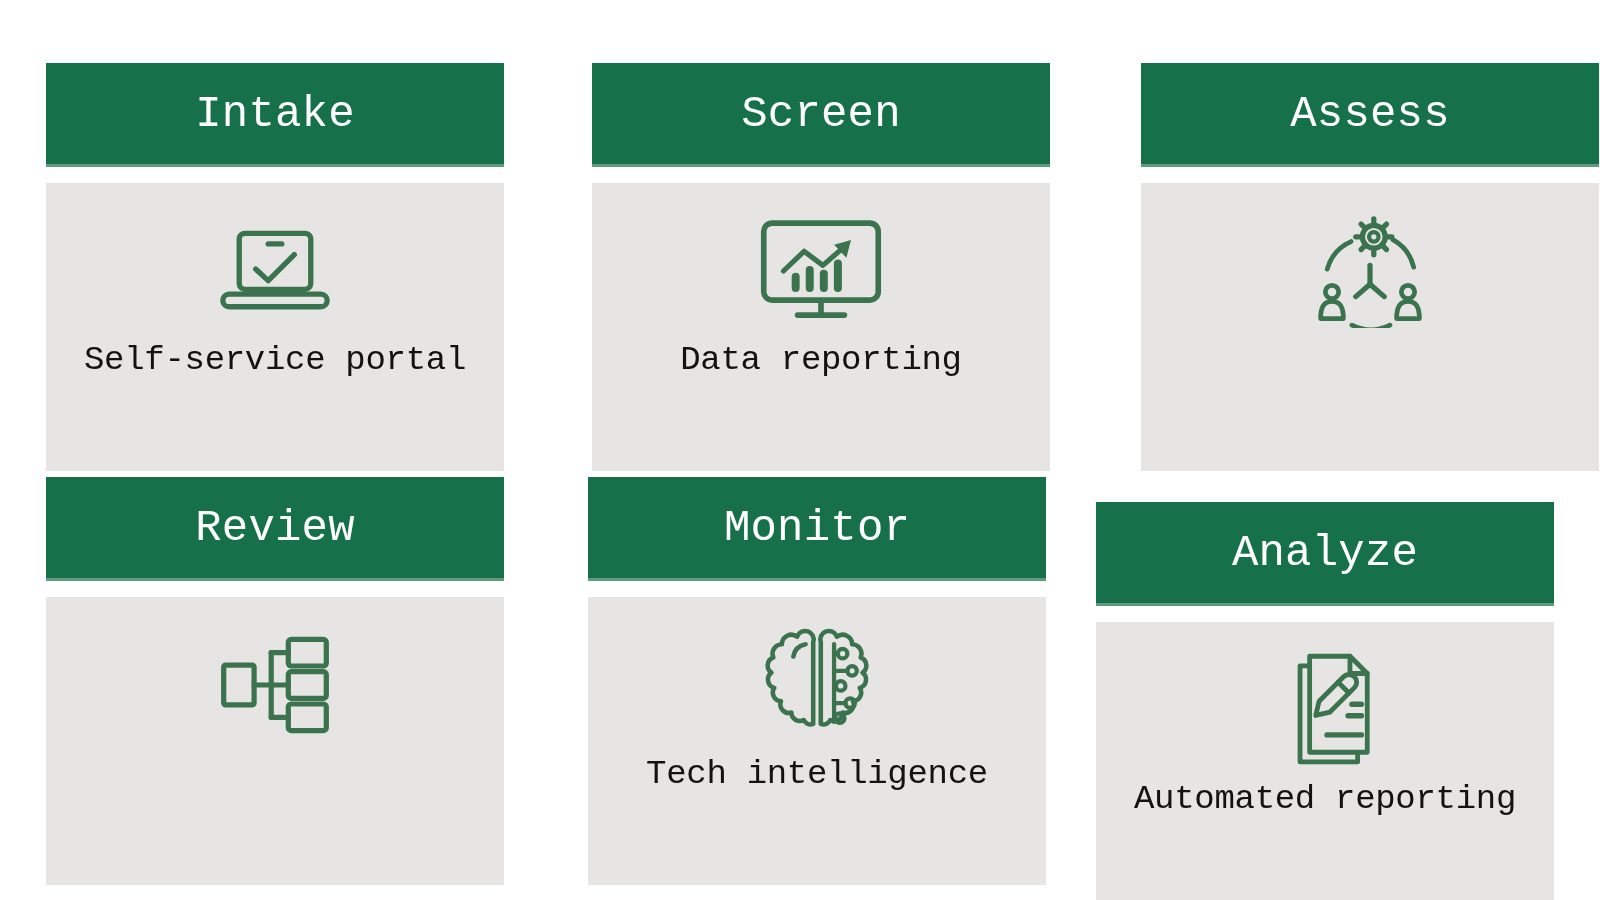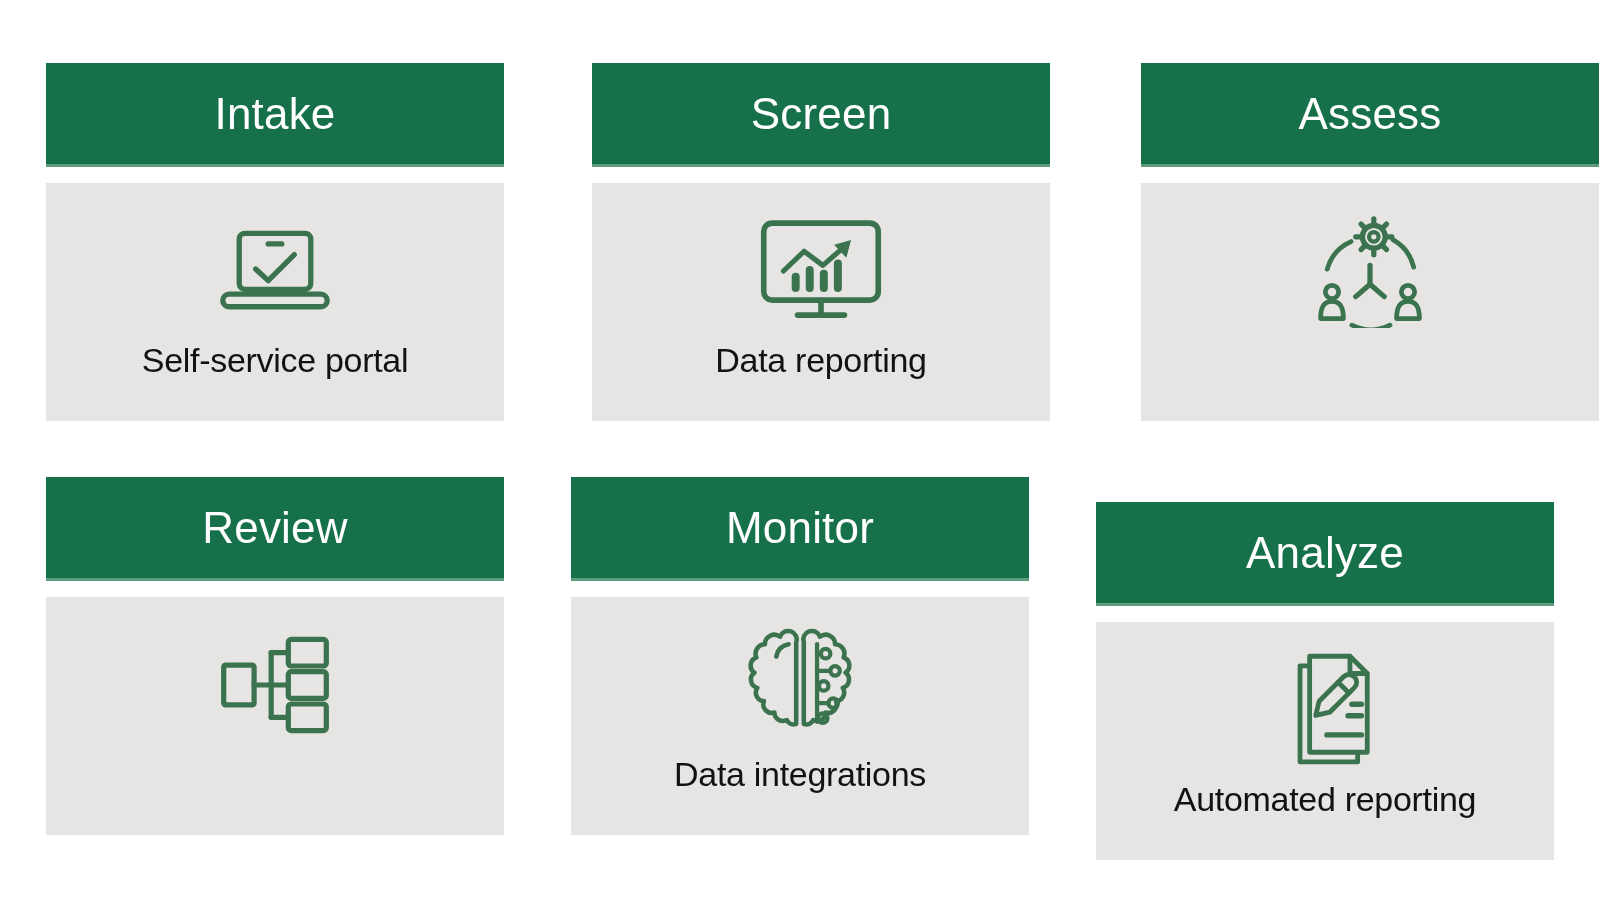--- a/index.html
+++ b/index.html
@@ -4,45 +4,45 @@
 <style>
   html,body{margin:0;padding:0;}
   body{
     width:1600px;height:900px;
     background:var(--page-bg,#ffffff);
     font-family:"Liberation Sans", sans-serif;
     overflow:hidden;
     position:relative;
   }
   .canvas{position:absolute;inset:0;}
-  .card{position:absolute;width:458px;height:358px;}
+  .card{position:absolute;width:458px;height:358px;font-family:Liberation Mono, monospace;}
   .card.c1{left:46px;top:63px;}
   .card.c2{left:571px;top:63px;padding-left:21px;}
   .card.c3{left:1096px;top:63px;margin-left:45px;}
   .card.c4{left:46px;top:477px;border-radius:16px;}
-  .card.c5{left:571px;top:477px;}
+  .card.c5{left:588px;top:477px;}
   .card.c6{left:1096px;top:502px;}
   .card-header{
     box-sizing:border-box;
     height:104px;
     background:var(--header-green,#16714A);
     border-bottom:3px solid var(--header-edge,#5d9c7c);
     display:flex;align-items:center;justify-content:center;
   }
   .card-title{
     color:var(--title-text,#ffffff);
     font-size:44px;
     font-weight:400;
     letter-spacing:.2px;
     line-height:1;
   }
   .card-body{
     box-sizing:border-box;
     margin-top:16px;
-    height:238px;
+    height:288px;
     background:var(--body-gray,#E6E5E3);
     display:flex;flex-direction:column;align-items:center;
   }
   .icon-wrap{
     height:124px;
     margin-top:26px;
     display:flex;align-items:center;justify-content:center;
     color:var(--icon-green,#3A734E);
   }
   .icon-wrap svg{display:block;}
@@ -193,21 +193,21 @@
           <line x1="76" y1="30" x2="80" y2="30" stroke-width="4.5"></line>
           <circle cx="85" cy="30" r="5" stroke-width="4.5"></circle>
           <line x1="76" y1="48" x2="90" y2="48" stroke-width="4.5"></line>
           <circle cx="95" cy="48" r="5" stroke-width="4.5"></circle>
           <circle cx="83" cy="64" r="5" stroke-width="4.5"></circle>
           <line x1="76" y1="82" x2="88" y2="82" stroke-width="4.5"></line>
           <circle cx="93" cy="82" r="5" stroke-width="4.5"></circle>
           <circle cx="82" cy="98" r="5" stroke-width="4.5"></circle>
         </svg>
       </div>
-      <div class="card-label">Data integrations</div>
+      <div class="card-label">Tech intelligence</div>
     </div>
   </div>
 
   <div class="card c6">
     <div class="card-header">
       <span class="card-title">Analyze</span>
     </div>
     <div class="card-body">
       <div class="icon-wrap">
         <svg width="96" height="120" viewBox="0 0 100 124" fill="none" stroke="currentColor" stroke-width="5" stroke-linecap="round" stroke-linejoin="round">

